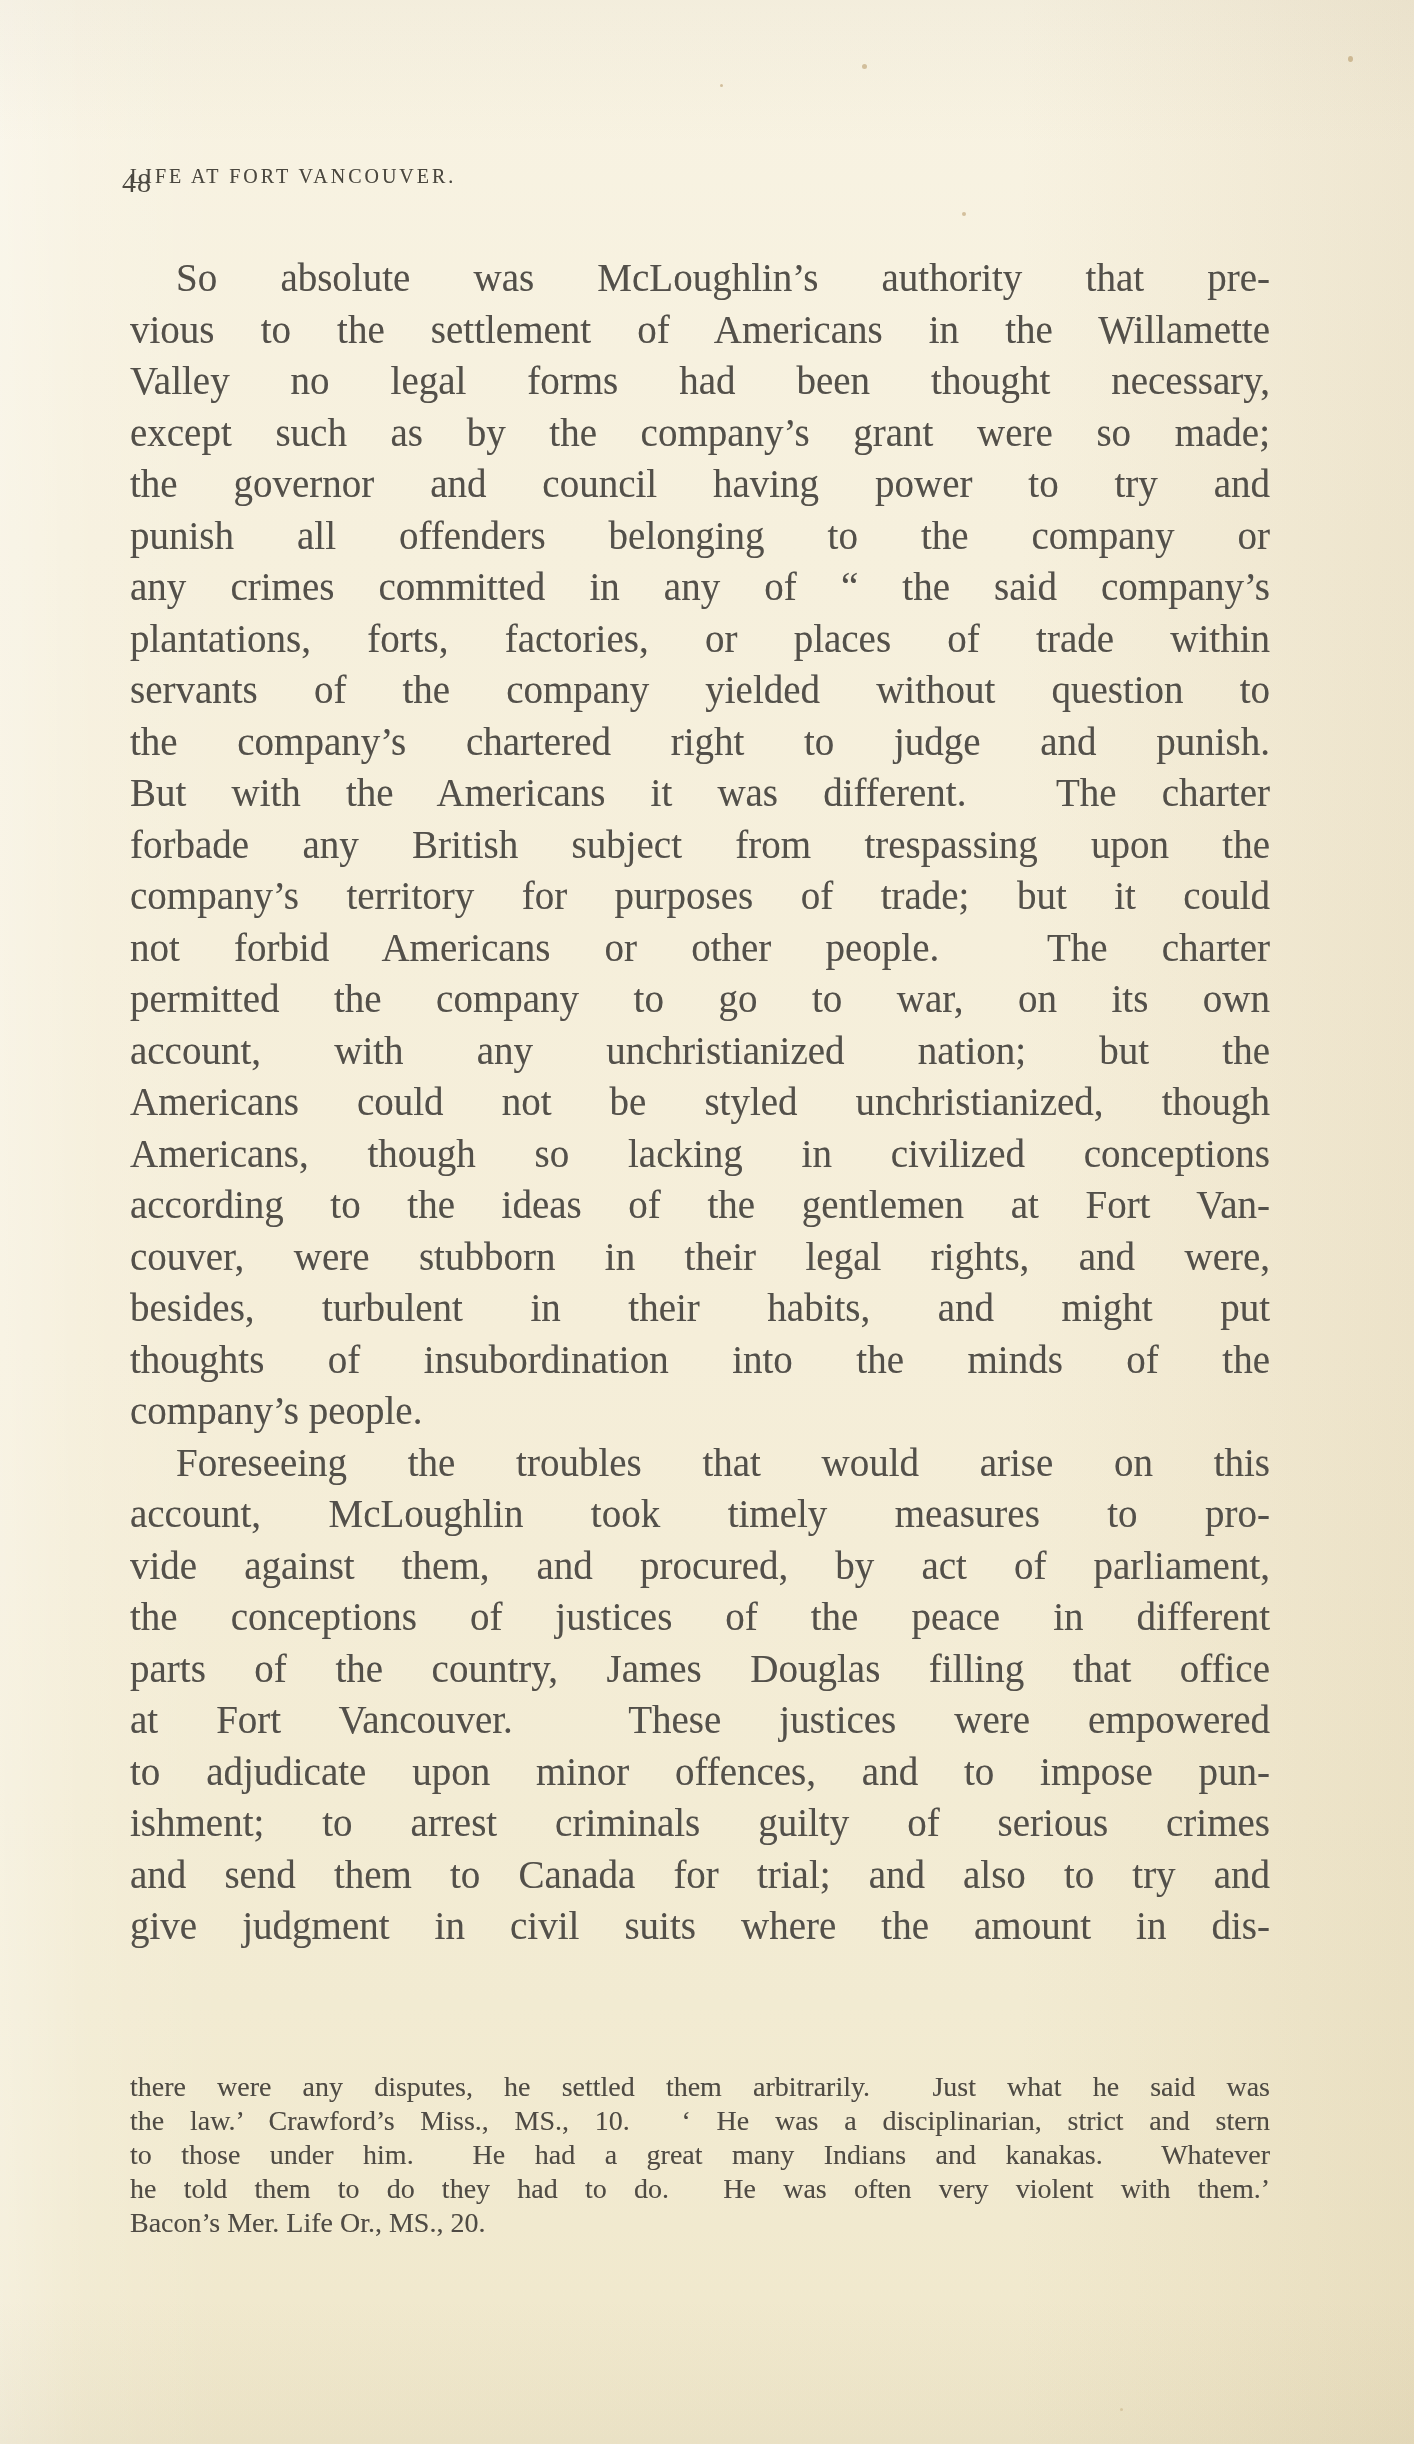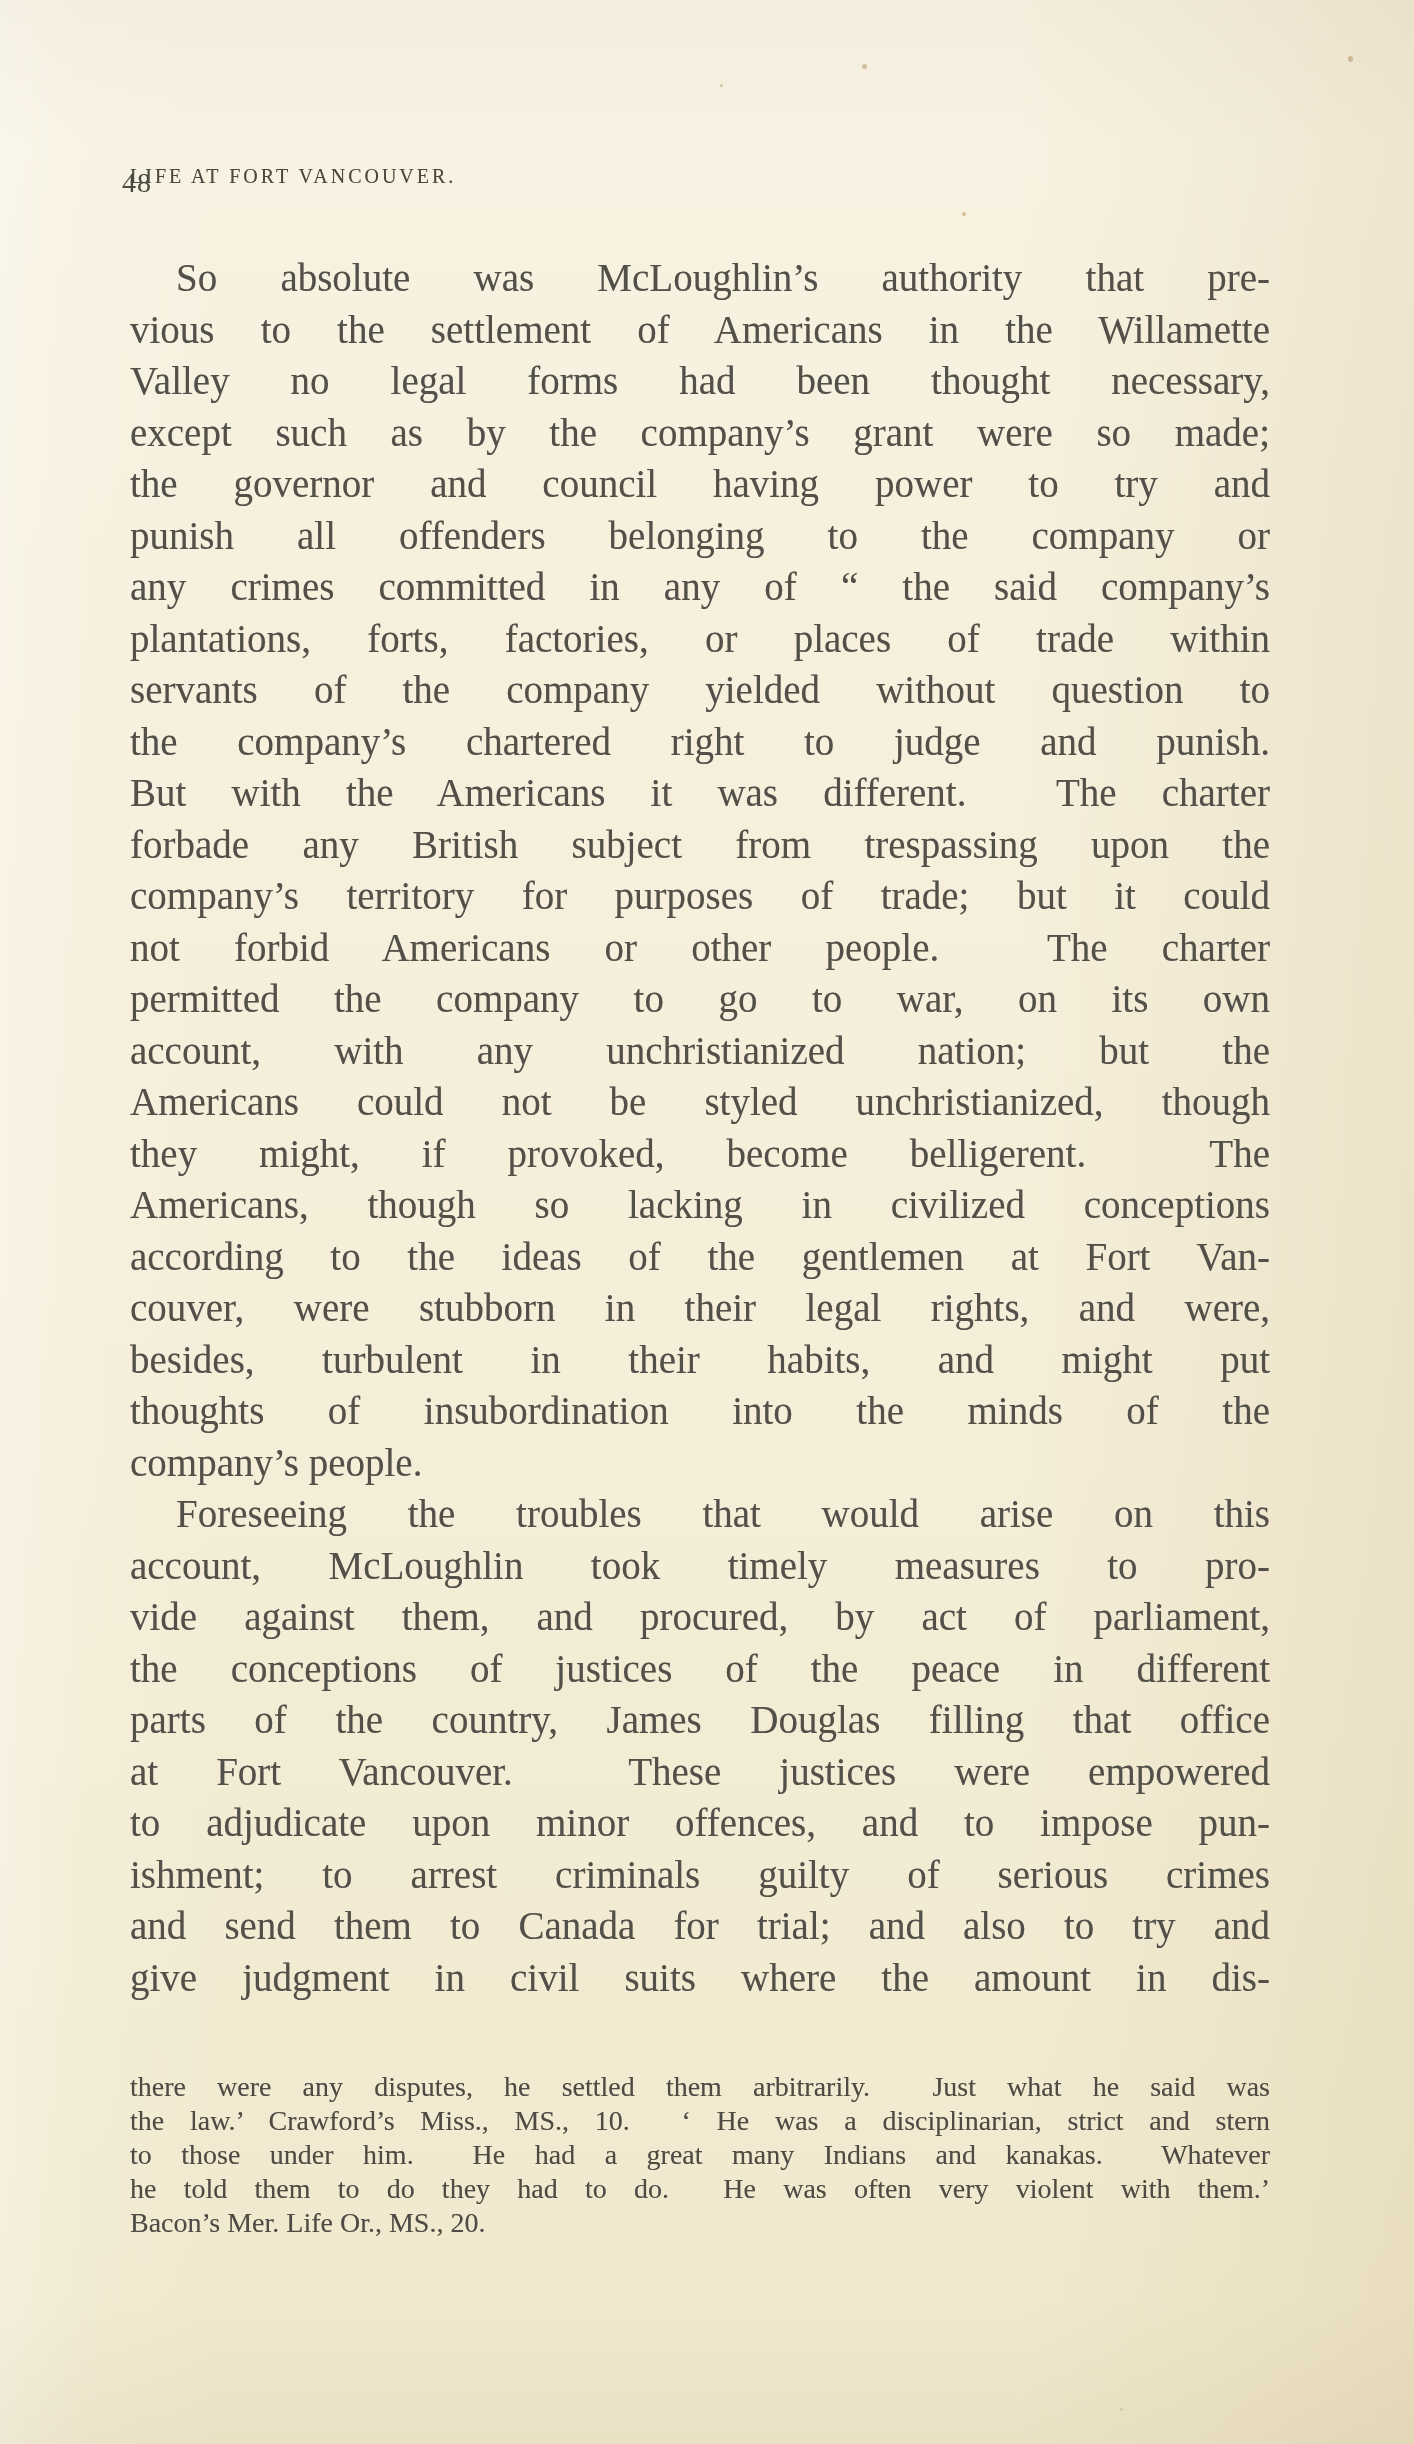--- a/index.html
+++ b/index.html
@@ -51,21 +51,20 @@
       <div class="bline"><span>plantations, forts, factories, or places of trade within</span></div>
       <div class="bline"><span>servants of the company yielded without question to</span></div>
       <div class="bline"><span>the company’s chartered right to judge and punish.</span></div>
       <div class="bline"><span>But with the Americans it was different.&nbsp; The charter</span></div>
       <div class="bline"><span>forbade any British subject from trespassing upon the</span></div>
       <div class="bline"><span>company’s territory for purposes of trade; but it could</span></div>
       <div class="bline"><span>not forbid Americans or other people.&nbsp; The charter</span></div>
       <div class="bline"><span>permitted the company to go to war, on its own</span></div>
       <div class="bline"><span>account, with any unchristianized nation; but the</span></div>
       <div class="bline"><span>Americans could not be styled unchristianized, though</span></div>
-      <div class="bline"><span>they might, if provoked, become belligerent.&nbsp; The</span></div>
       <div class="bline"><span>Americans, though so lacking in civilized conceptions</span></div>
       <div class="bline"><span>according to the ideas of the gentlemen at Fort Van-</span></div>
       <div class="bline"><span>couver, were stubborn in their legal rights, and were,</span></div>
       <div class="bline"><span>besides, turbulent in their habits, and might put</span></div>
       <div class="bline"><span>thoughts of insubordination into the minds of the</span></div>
       <div class="bline no-just"><span>company’s people.</span></div>
       <div class="bline indent"><span>Foreseeing the troubles that would arise on this</span></div>
       <div class="bline"><span>account, McLoughlin took timely measures to pro-</span></div>
       <div class="bline"><span>vide against them, and procured, by act of parliament,</span></div>
       <div class="bline"><span>the conceptions of justices of the peace in different</span></div>

